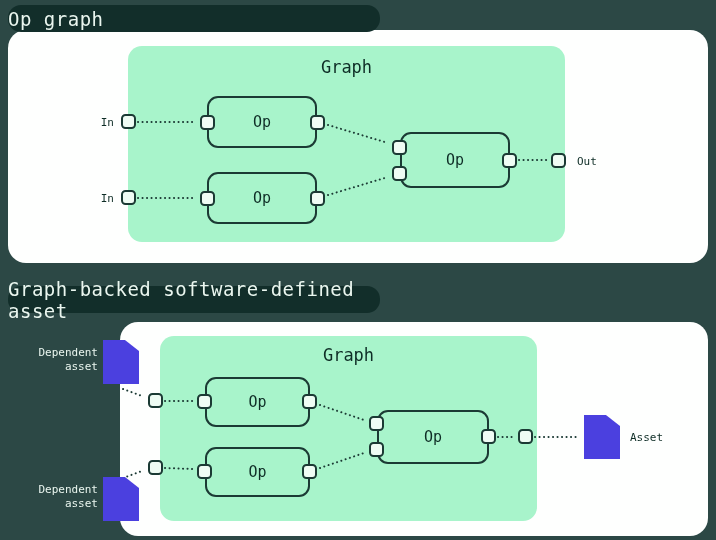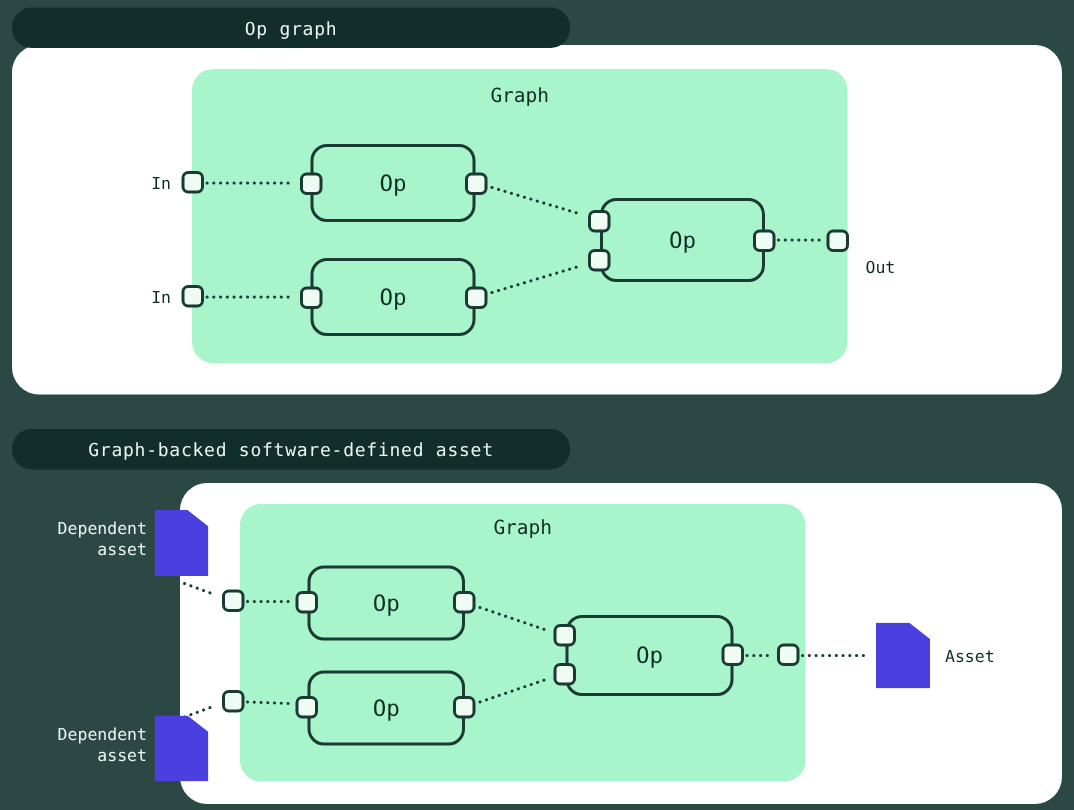--- a/index.html
+++ b/index.html
@@ -11,30 +11,30 @@
   }
   .abs{position:absolute;}
   .card{
     background:var(--card,#FFFFFF);
     border-radius:18px;z-index:1;
   }
   .tab{
     background:var(--tab,#122E2A);
     border-radius:13px;z-index:5;
     color:var(--light,#EAF6EF);
-    font-size:12px;
-    display:flex;align-items:center;justify-content:center;
+    font-size:19px;
+    display:flex;align-items:center;justify-content:flex-start;
     letter-spacing:0.5px;
   }
   .green{
     background:var(--green,#A8F4CB);
     border-radius:14px;z-index:1;
   }
   .graph-title{
-    font-size:13px;color:var(--ink,#0E2D26);
+    font-size:17px;color:var(--ink,#0E2D26);
     text-align:center;z-index:2;font-weight:500;
   }
   .op{
     border:2px solid var(--line,#1B3A34);
     border-radius:11px;
     background:var(--green,#A8F4CB);
     display:flex;align-items:center;justify-content:center;
     font-size:15px;color:var(--ink,#0E2D26);
     z-index:3;box-sizing:border-box;
   }
@@ -128,21 +128,21 @@
 <div class="handle abs" style="left:310px;top:115px"></div>
 <div class="handle abs" style="left:200px;top:191px"></div>
 <div class="handle abs" style="left:310px;top:191px"></div>
 <div class="handle abs" style="left:392px;top:140px"></div>
 <div class="handle abs" style="left:392px;top:166px"></div>
 <div class="handle abs" style="left:502px;top:153px"></div>
 <div class="handle abs" style="left:551px;top:153px"></div>
 
 <div class="dark-label abs" style="left:84px;top:116px;width:30px;text-align:right">In</div>
 <div class="dark-label abs" style="left:84px;top:192px;width:30px;text-align:right">In</div>
-<div class="dark-label abs" style="left:577px;top:172px">Out</div>
+<div class="dark-label abs" style="left:577px;top:155px">Out</div>
 
 <div class="op abs" style="left:205px;top:377px;width:105px;height:50px">
   <span>Op</span>
 </div>
 <div class="op abs" style="left:205px;top:447px;width:105px;height:50px">
   <span>Op</span>
 </div>
 <div class="op abs" style="left:377px;top:410px;width:112px;height:54px">
   <span>Op</span>
 </div>

